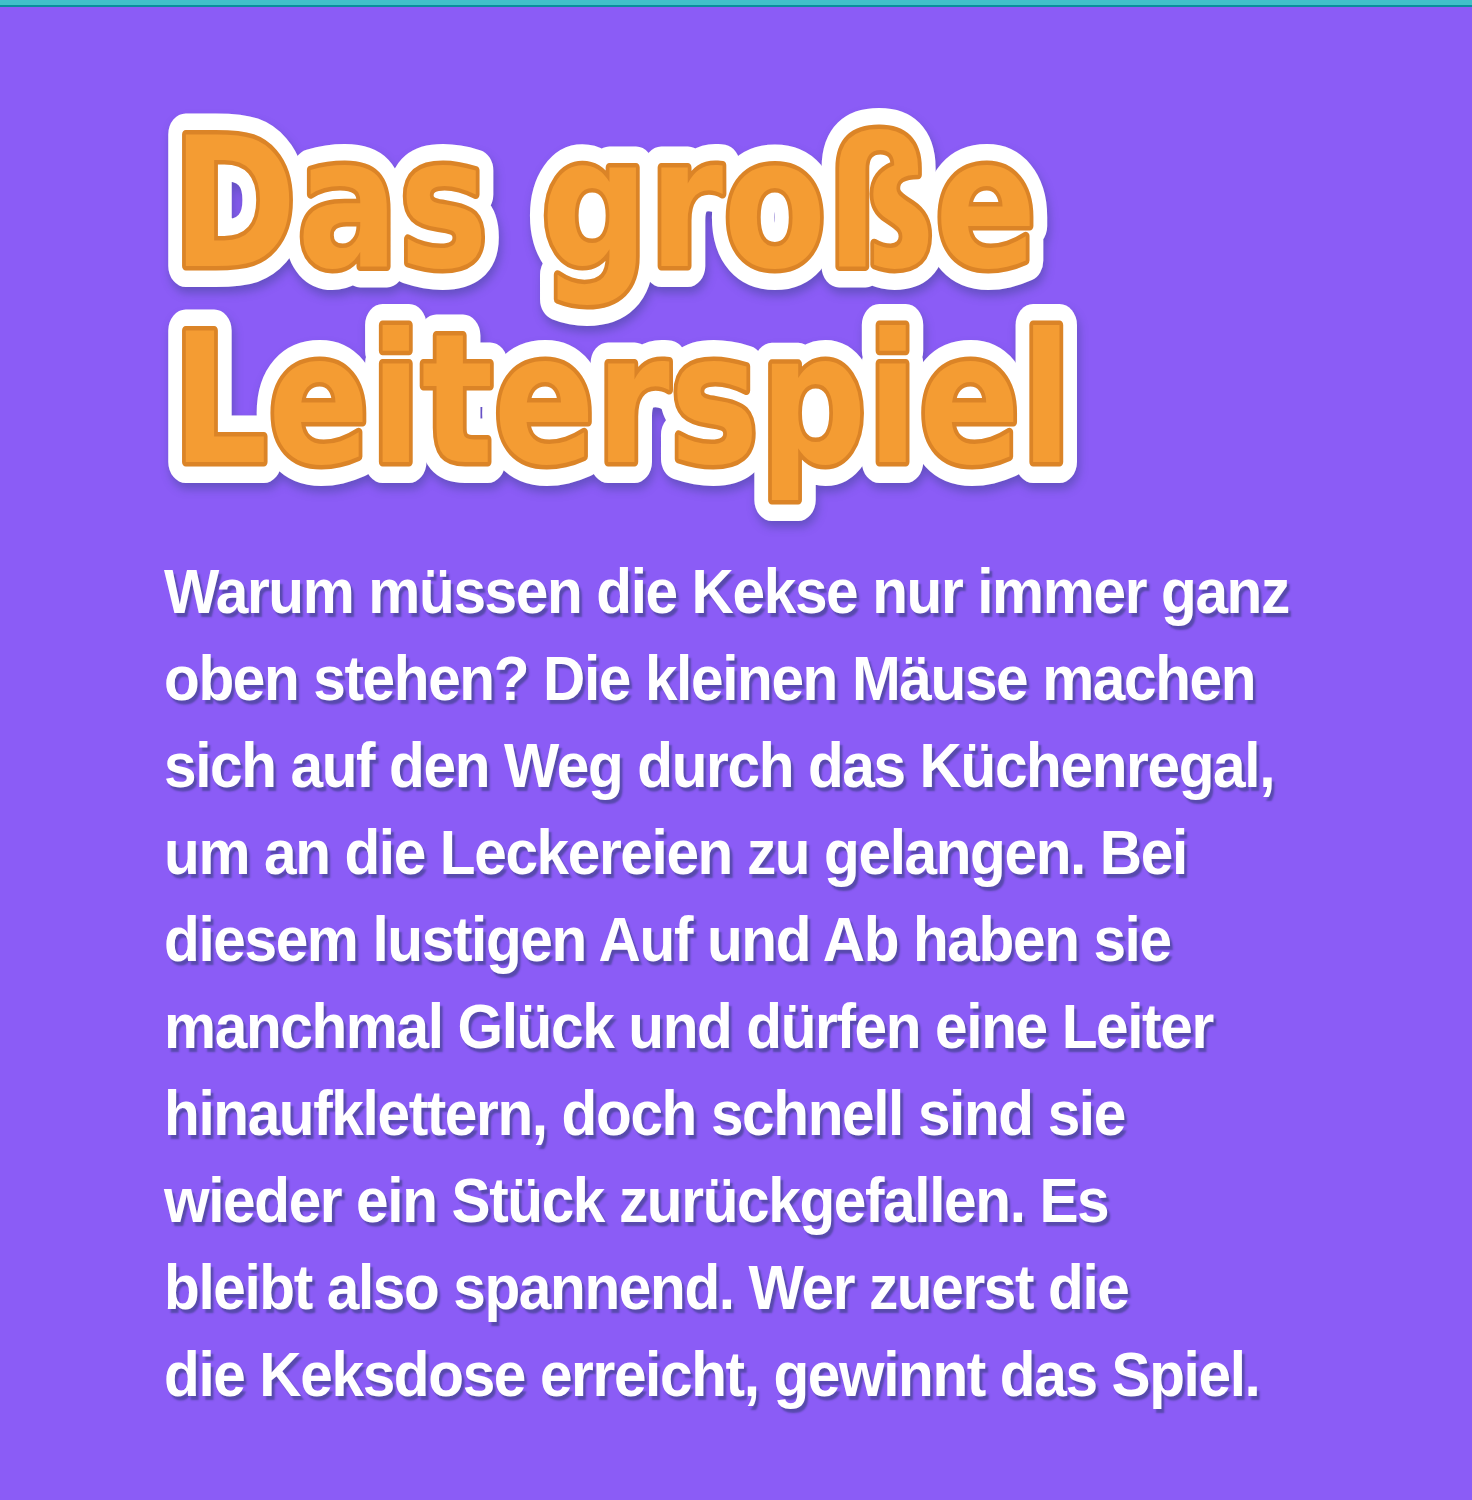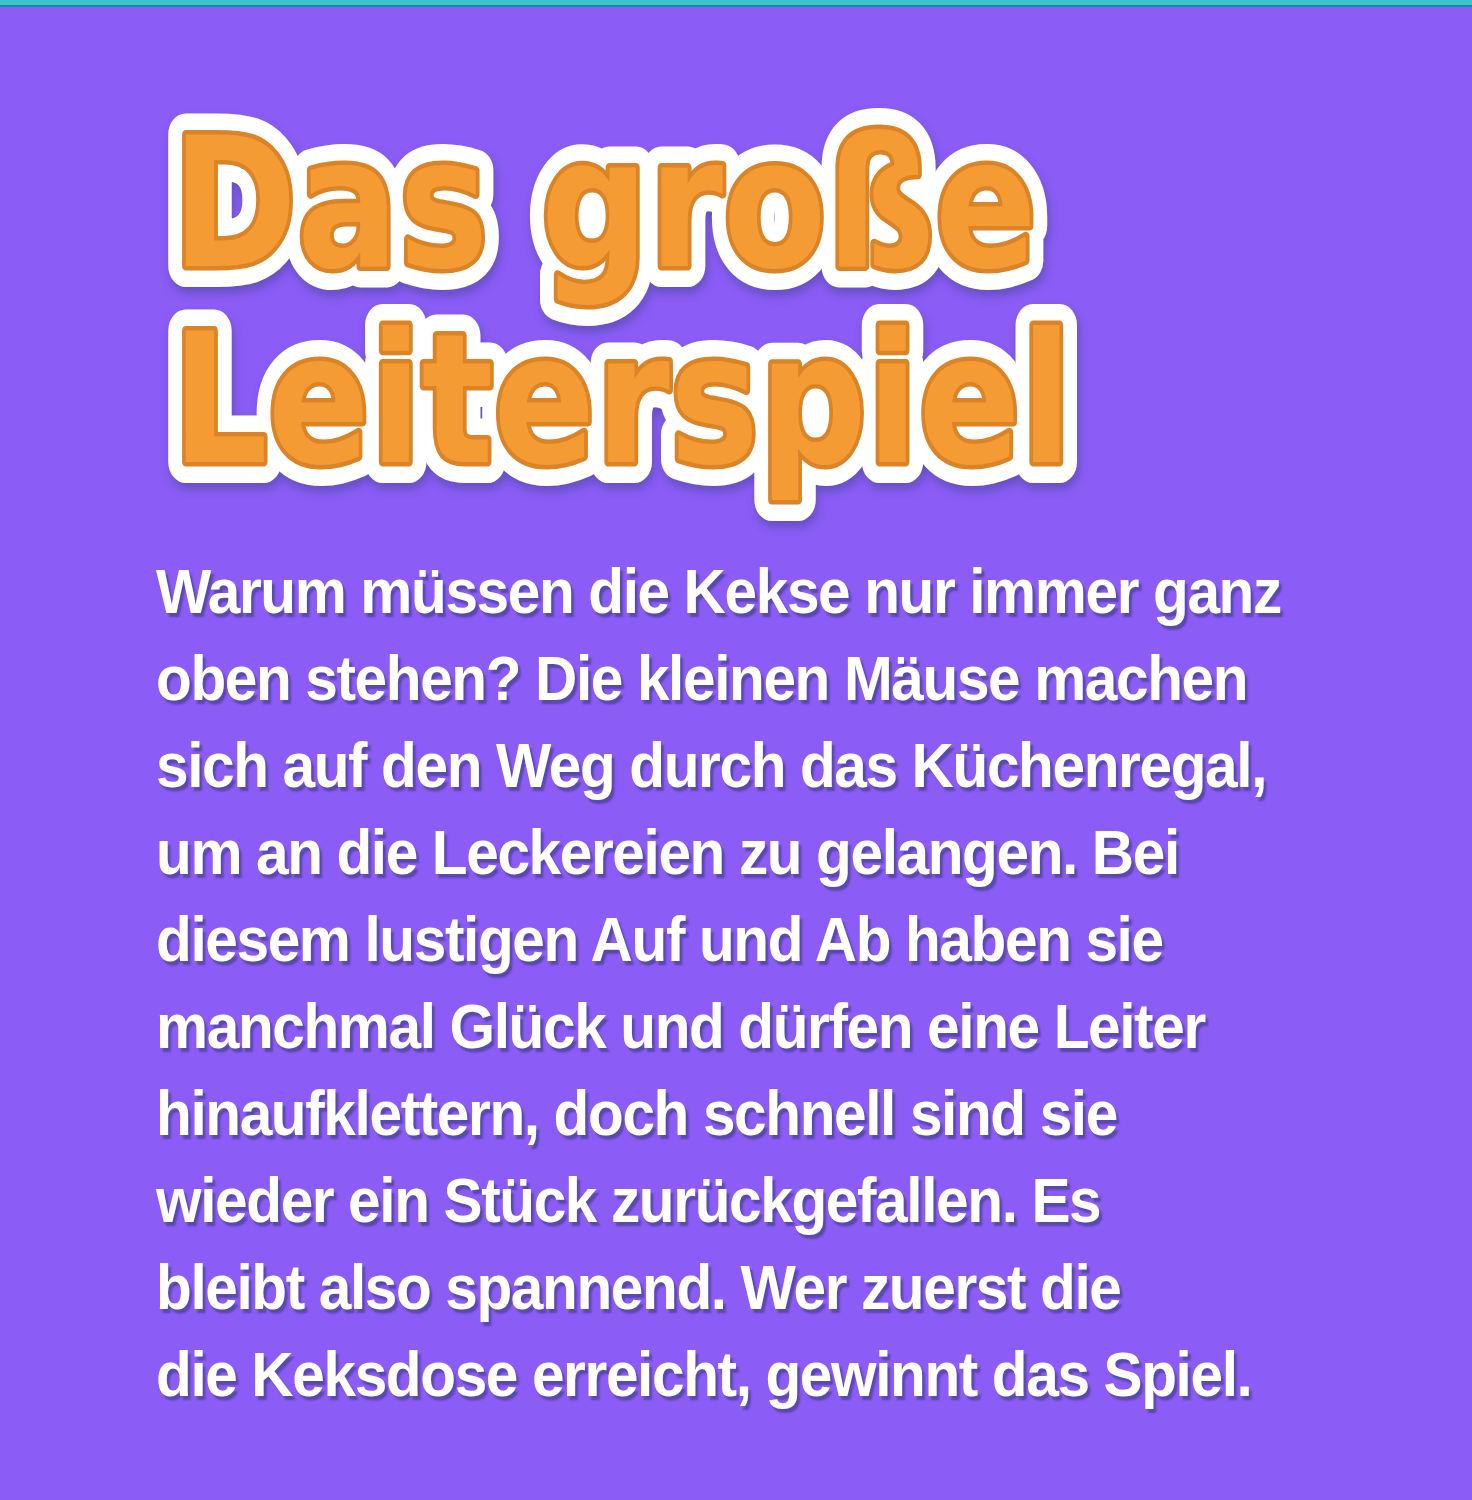--- a/index.html
+++ b/index.html
@@ -39,21 +39,21 @@
     font-family: "DejaVu Sans", sans-serif;
     font-weight: bold;
     font-size: 180px;
     fill: #F49C33;
     stroke: #DB8427;
     stroke-width: 9px;
     paint-order: stroke;
     stroke-linejoin: round;
   }
   .body-text {
-    position: absolute; left: 156px; top: 548px;
+    position: absolute; left: 164px; top: 548px;
     width: 1290px;
   }
   .body-line {
     white-space: nowrap;
     font-family: "Liberation Sans", sans-serif;
     font-weight: bold;
     font-size: 63px;
     line-height: 87px;
     color: #FFFFFF;
     letter-spacing: -1.5px;

